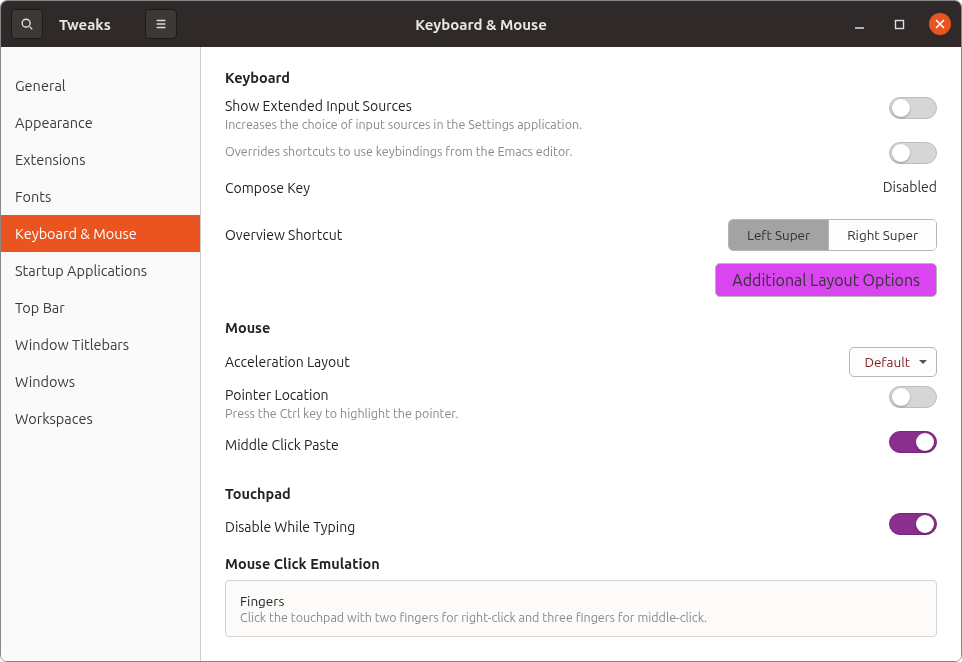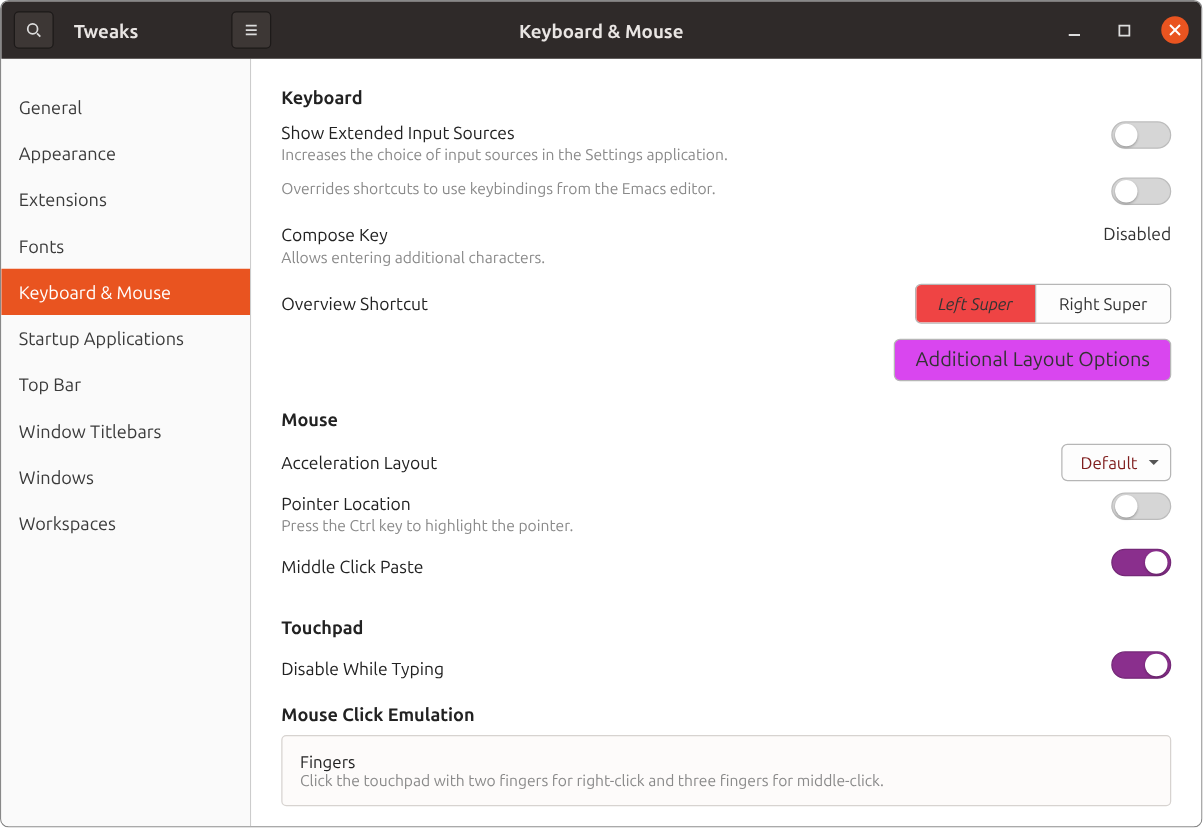--- a/index.html
+++ b/index.html
@@ -1,19 +1,19 @@
 <!DOCTYPE html>
 <html><head>
 <meta charset="utf-8">
 <style>
 * { box-sizing: border-box; margin: 0; padding: 0; font-family: Ubuntu, "Segoe UI", sans-serif; }
 html, body { width: 962px; height: 662px; overflow: hidden; background: #fff; }
 .window { width: 962px; height: 662px; display: flex; flex-direction: column; border: 1px solid #888; border-radius: 7px; overflow: hidden; }
 .titlebar { height: 46px; background: #2f2a29; display: flex; align-items: center; color: #ddd; position: relative; }
-.tb-left { display: flex; align-items: center; padding-left: 10px; gap: 8px; width: 216px; }
+.tb-left { display: flex; align-items: center; padding-left: 10px; gap: 8px; width: 176px; }
 .icon-btn { width: 32px; height: 30px; border-radius: 4px; background: #3d3735; display: flex; align-items: center; justify-content: center; color: #ddd; cursor: pointer; border: 1px solid #1d1a19; }
 .icon-btn svg { width: 14px; height: 14px; }
 .tb-app { color: #e9e5e3; font-weight: 600; font-size: 15px; margin-left: 8px; }
 .tb-title { position: absolute; left: 0; right: 0; text-align: center; color: #e9e5e3; font-weight: 600; font-size: 15px; pointer-events: none; }
 .tb-right { position: absolute; right: 10px; display: flex; align-items: center; gap: 20px; }
 .win-btn { width: 20px; height: 20px; display: flex; align-items: center; justify-content: center; color: #ddd; cursor: pointer; }
 .win-close { width: 22px; height: 22px; border-radius: 50%; background: #e95420; display: flex; align-items: center; justify-content: center; color: #fff; cursor: pointer; }
 .body { flex: 1; display: flex; min-height: 0; }
 .sidebar { width: 200px; background: #fafafa; border-right: 1px solid #ccc; padding-top: 20px; }
 .side-item { padding: 10px 14px; font-size: 14.5px; color: #3b3b3b; cursor: pointer; }
@@ -26,21 +26,21 @@
 .row-label { font-size: 14px; color: #222; line-height: 1.3; }
 .row-desc { font-size: 12.5px; color: #8a8a8a; line-height: 1.35; margin-top: 1px; }
 .row-ctrl { display: flex; align-items: flex-start; min-height: 28px; }
 .switch { width: 48px; height: 22px; border-radius: 11px; background: #d6d6d6; border: 1px solid #bcbcbc; position: relative; cursor: pointer; }
 .switch .knob { position: absolute; top: 1px; left: 2px; width: 18px; height: 18px; border-radius: 50%; background: #fff; box-shadow: 0 1px 2px rgba(0,0,0,.3); }
 .switch.on { background: #8a2f8d; border-color: #752978; }
 .switch.on .knob { left: auto; right: 2px; }
 .disabled-txt { font-size: 14px; color: #333; }
 .seg { display: flex; border: 1px solid #b6b6b6; border-radius: 5px; overflow: hidden; }
 .seg-btn { padding: 7px 18px; font-size: 13.5px; background: #fdfdfd; cursor: pointer; color: #333; }
-.seg-btn.active { background: #ef4444; font-style: italic; }
+.seg-btn.active { background: #a3a3a3; }
 .seg-btn + .seg-btn { border-left: 1px solid #b6b6b6; }
 .btn { padding: 7px 16px; border: 1px solid #b6b6b6; border-radius: 5px; font-size: 16px; background: #d946ef; cursor: pointer; color: #333; }
 .select { padding: 6px 26px 6px 14px; border: 1px solid #b6b6b6; border-radius: 5px; font-size: 13.5px; background: #fdfdfd; cursor: pointer; position: relative; color: #7f1d1d; }
 .select::after { content: ""; position: absolute; right: 9px; top: 50%; margin-top: -2px; border: 4px solid transparent; border-top-color: #555; }
 .additional-row { display: flex; justify-content: flex-end; padding: 6px 0 14px 0; }
 .emu-box { border: 1px solid #d7d3d0; border-radius: 4px; background: #fdfbfa; padding: 10px 14px 4px 14px; margin-top: 4px; }
 .emu-item { padding: 2px 0 8px 0; }
 .emu-title { font-size: 13.5px; color: #222; }
 .emu-desc { font-size: 12.5px; color: #8a8a8a; margin-top: 1px; }
 .content .spacer { height: 12px; }
@@ -124,21 +124,20 @@
         <div class="row-ctrl">
             <div class="switch">
               <div class="knob"></div>
             </div>
           </div>
       </div>
 
       <div class="row">
         <div class="row-text">
           <div class="row-label">Compose Key</div>
-          <div class="row-desc">Allows entering additional characters.</div>
         </div>
         <div class="row-ctrl">
             <span class="disabled-txt">Disabled</span>
           </div>
       </div>
 
       <div class="row" style="align-items:center;padding-top:6px;">
         <div class="row-text">
             <div class="row-label">Overview Shortcut</div>
           </div>

